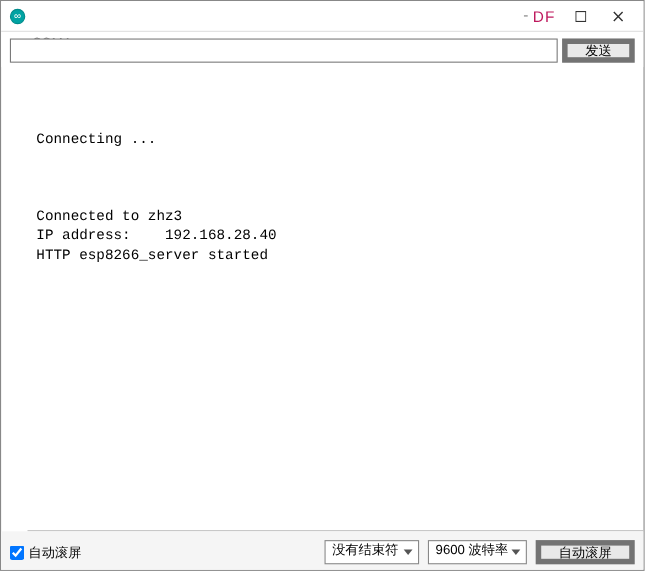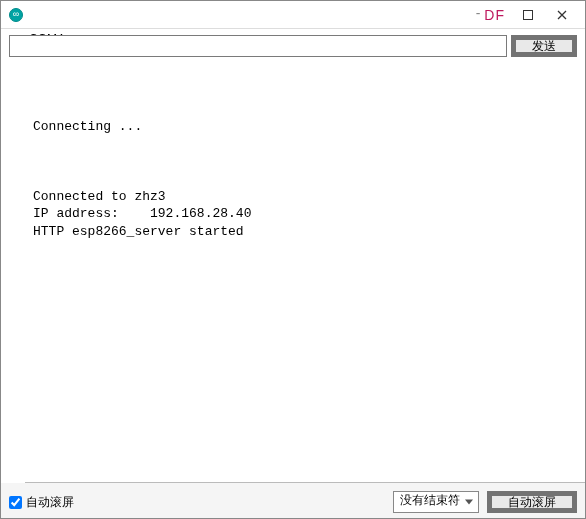--- a/index.html
+++ b/index.html
@@ -165,14 +165,17 @@
 
 <div class="bottom">
   <label class="chk">
     <input type="checkbox" id="chk-auto" checked="" style="">
     <span>自动滚屏</span>
   </label>
   <span class="bottom-spacer"></span>
   <div class="combo">
     <span>没有结束符</span>
   </div>
+  <div class="combo">
+    <span>9600 波特率</span>
+  </div>
   <button class="btn">自动滚屏</button>
 </div>
 
 </body></html>

